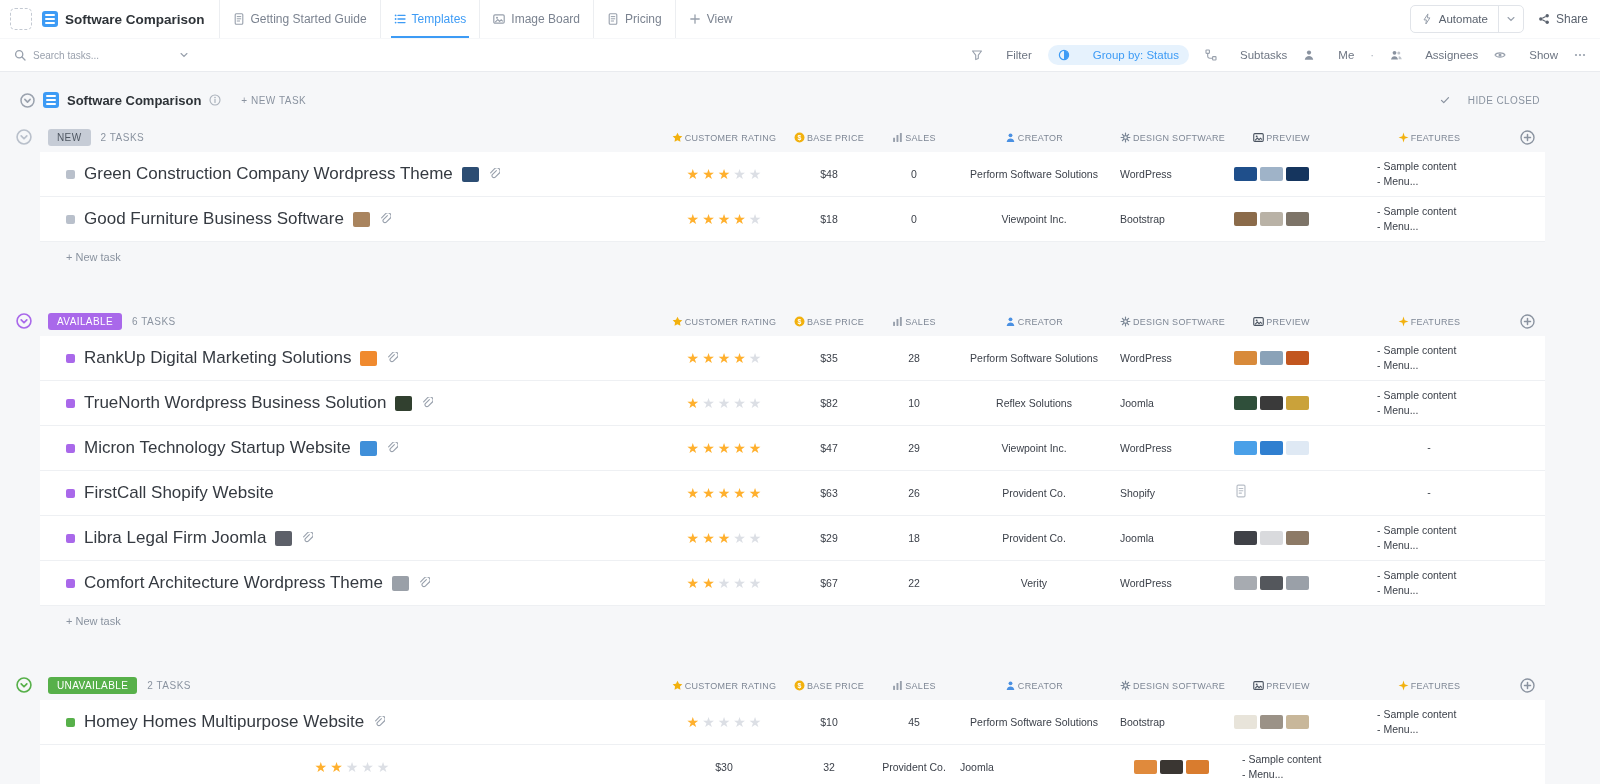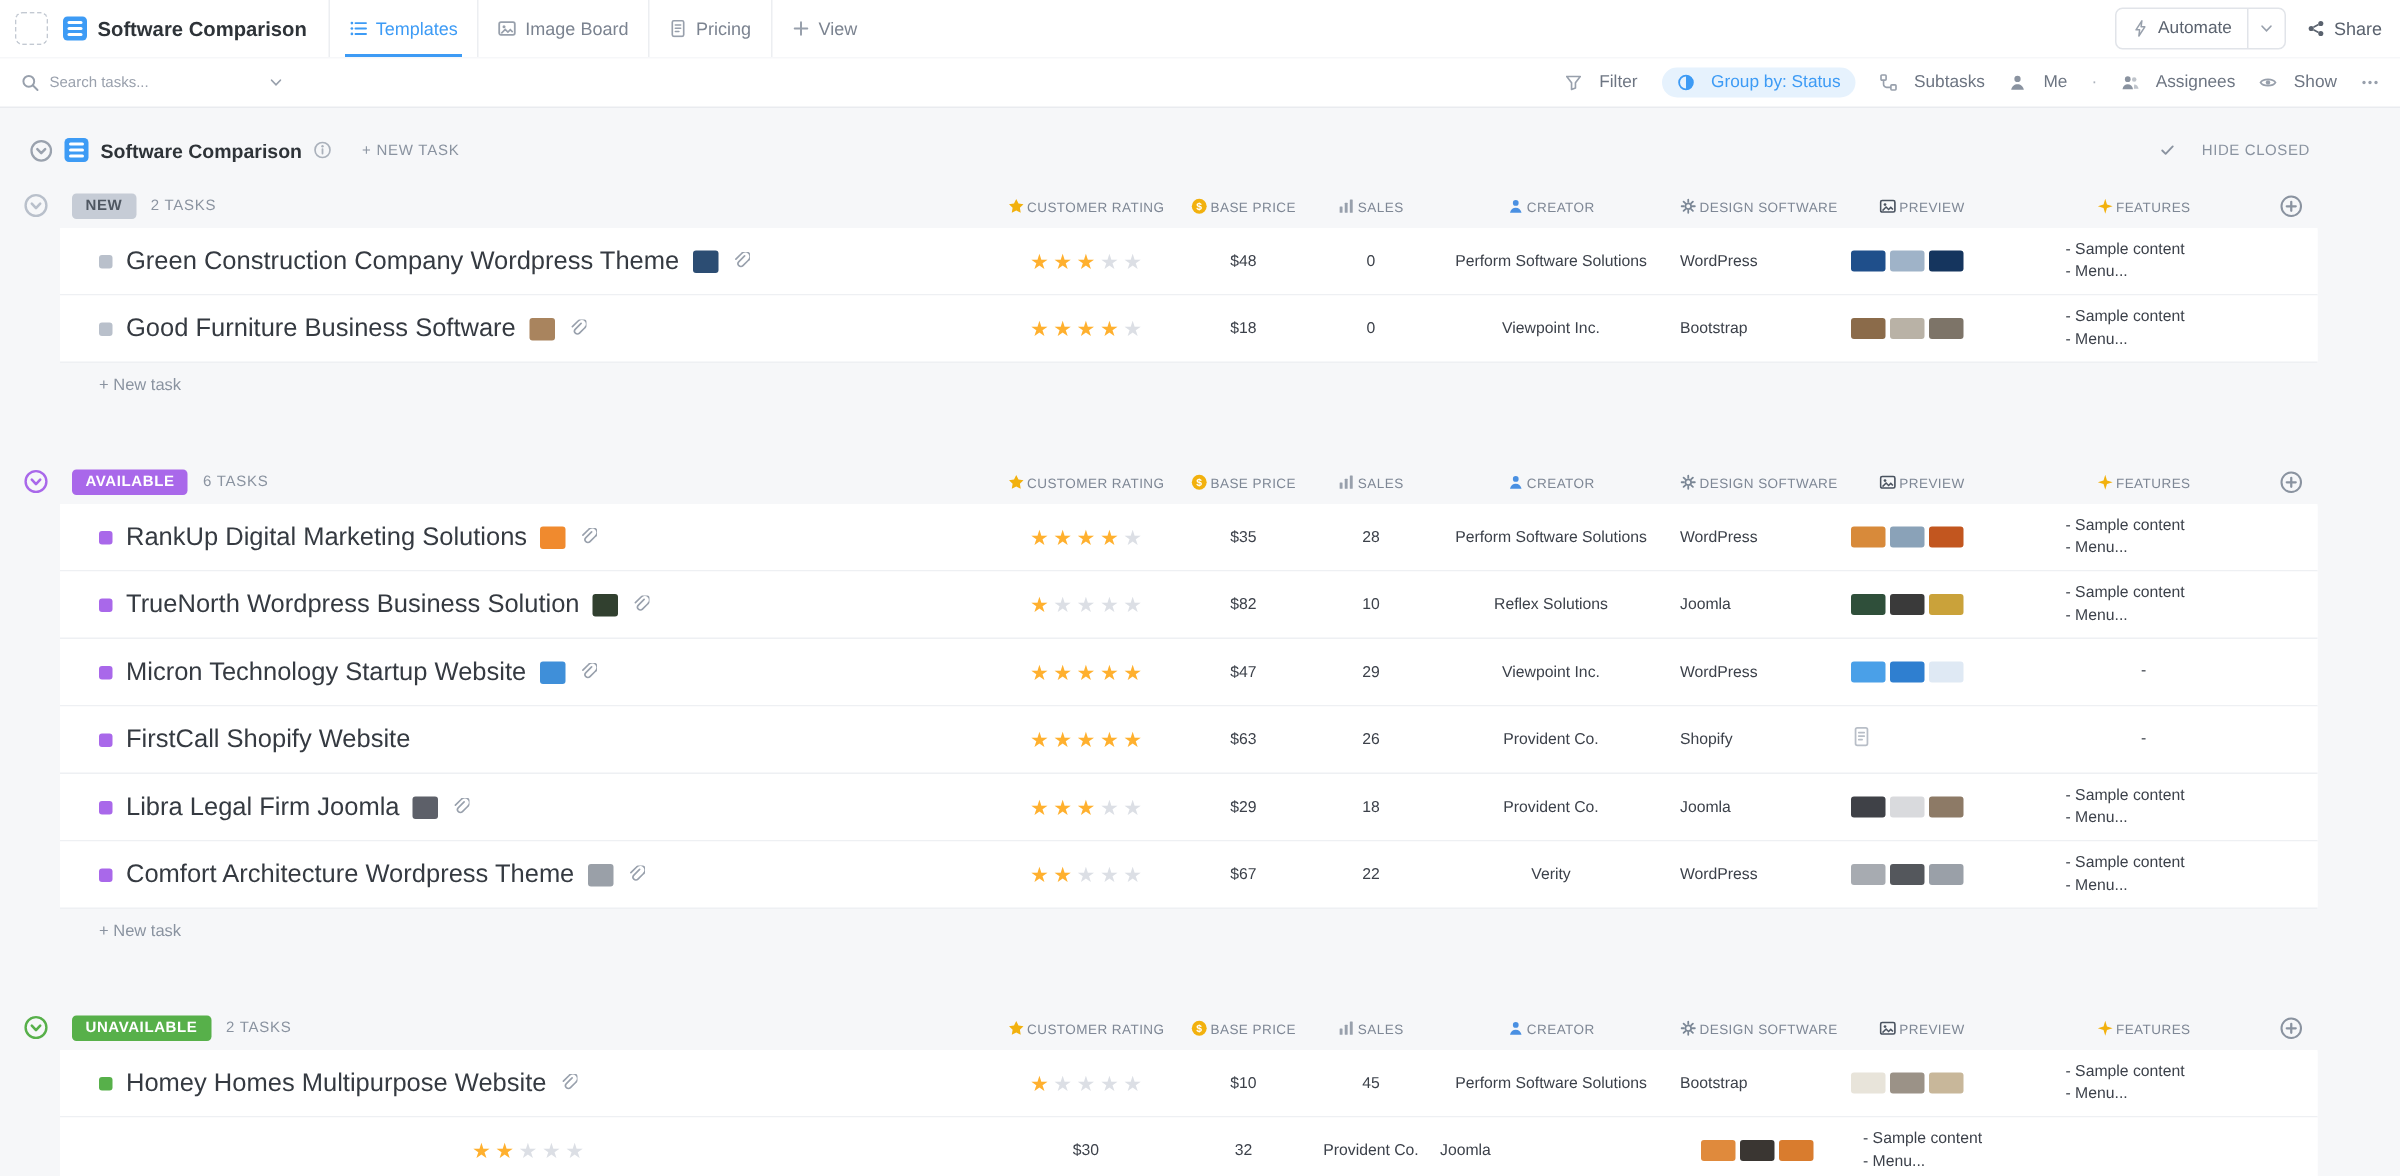--- a/index.html
+++ b/index.html
@@ -20,41 +20,41 @@
   .automate{display:flex;align-items:flex-end;border:1px solid #e1e4e9;border-radius:5px;height:28px;font-size:11.5px;color:#5a626e;cursor:pointer}
   .auto-main{display:flex;align-items:center;gap:6px;padding:0 10px;height:100%}
   .auto-split{display:flex;align-items:center;padding:0 7px;height:100%;border-left:1px solid #e1e4e9}
   .share-btn{display:flex;align-items:center;gap:6px;font-size:12px;color:#5a626e;cursor:pointer;padding-right:2px}
 
   
   .toolbar{height:33px;background:#fff;display:flex;align-items:center;padding:0 14px;margin-top:1px;border-bottom:1px solid #e9ebef}
   .search{display:flex;align-items:center;gap:7px;color:#9aa1ad;font-size:10px;width:175px;cursor:text}
   .search .sp{flex:1}
   .toolbar-right{margin-left:auto;display:flex;align-items:center;gap:16px;font-size:11.5px;color:#6d7582}
-  .titem{display:flex;align-items:center;gap:11px;cursor:pointer;white-space:nowrap}
+  .titem{display:flex;align-items:center;gap:23px;cursor:pointer;white-space:nowrap}
   .pill{background:#e6f2fd;color:#3d9bf5;border-radius:12px;padding:4px 10px}
   .dot-sep{color:#aab1bb}
 
   
   .content{padding-top:12px}
   .listheader{display:flex;align-items:center;gap:8px;margin:8px 60px 2px 20px}
   .listheader .lt{font-weight:bold;font-size:13px;color:#2e3338}
   .newtask{font-size:10px;color:#8a93a0;letter-spacing:.5px;margin-left:12px;cursor:pointer}
   .hideclosed{margin-left:auto;display:flex;align-items:center;gap:18px;font-size:10px;color:#8a93a0;letter-spacing:.4px;cursor:pointer}
 
   .groups{margin:0 55px 0 40px}
   .group{position:relative}
   .group.first{margin-top:14px}
   .group.gap{margin-top:34px}
   .group-chevron{position:absolute;left:-24px;top:7px;cursor:pointer}
 
   .grid{display:grid;grid-template-columns:minmax(0,1fr) 120px 90px 80px 160px 100px 135px 160px 36px;align-items:center}
   .ghead{height:30px}
   .gleft{display:flex;align-items:center;gap:10px;padding-left:8px}
-  .badge{font-size:10px;font-weight:bold;letter-spacing:.4px;padding:3px 9px;border-radius:3px;cursor:pointer}
+  .badge{font-size:10px;font-weight:normal;letter-spacing:.4px;padding:3px 9px;border-radius:3px;cursor:pointer}
   .gcount{font-size:10px;color:#8a93a0;letter-spacing:.5px}
   .colh{font-size:9px;color:#7e8795;letter-spacing:.3px;display:flex;align-items:flex-end;gap:2px;justify-content:center;cursor:pointer;white-space:nowrap}
   .colh.software{justify-content:flex-start;padding-left:6px}
   .colh .ic{display:flex;align-items:center}
   .plus-cell{display:flex;justify-content:center;cursor:pointer}
 
   .rows{background:#fff;border-radius:2px}
   .trow{height:45px;border-bottom:1px solid #eef0f3;background:#fff}
   .tname{display:flex;align-items:center;gap:9px;padding-left:26px;font-size:17px;color:#353a41;overflow:hidden;white-space:nowrap}
   .sq{width:9px;height:9px;border-radius:2px;flex:none;cursor:pointer}
@@ -78,20 +78,29 @@
   <div class="expand-btn"></div>
   <div class="apptitle">
     <span class="appicon">
         <i></i>
         <i></i>
         <i></i>
       </span>
     <span>Software Comparison</span>
   </div>
   <div class="tabs">
+    <div class="tab">
+      <span style="display: inline-flex; align-items: center;">
+          <svg width="12" height="12" viewBox="0 0 12 12" fill="none" xmlns="http://www.w3.org/2000/svg">
+            <rect x="2.2" y=".8" width="7.6" height="10.4" rx="1" stroke="#98a0ac" stroke-width="1.1"></rect>
+            <path d="M4.2 3.6h3.6M4.2 5.8h3.6M4.2 8h2.4" stroke="#98a0ac" stroke-width="1" stroke-linecap="round"></path>
+          </svg>
+        </span>
+      <span>Getting Started Guide</span>
+    </div>
     <div class="tab active">
       <span style="display: inline-flex; align-items: center;">
           <svg width="12" height="12" viewBox="0 0 12 12" fill="none" xmlns="http://www.w3.org/2000/svg">
             <circle cx="1.6" cy="2.4" r=".9" fill="#3d9bf5"></circle>
             <circle cx="1.6" cy="6" r=".9" fill="#3d9bf5"></circle>
             <circle cx="1.6" cy="9.6" r=".9" fill="#3d9bf5"></circle>
             <path d="M4 2.4h7M4 6h7M4 9.6h7" stroke="#3d9bf5" stroke-width="1.3" stroke-linecap="round"></path>
           </svg>
         </span>
       <span>Templates</span>

